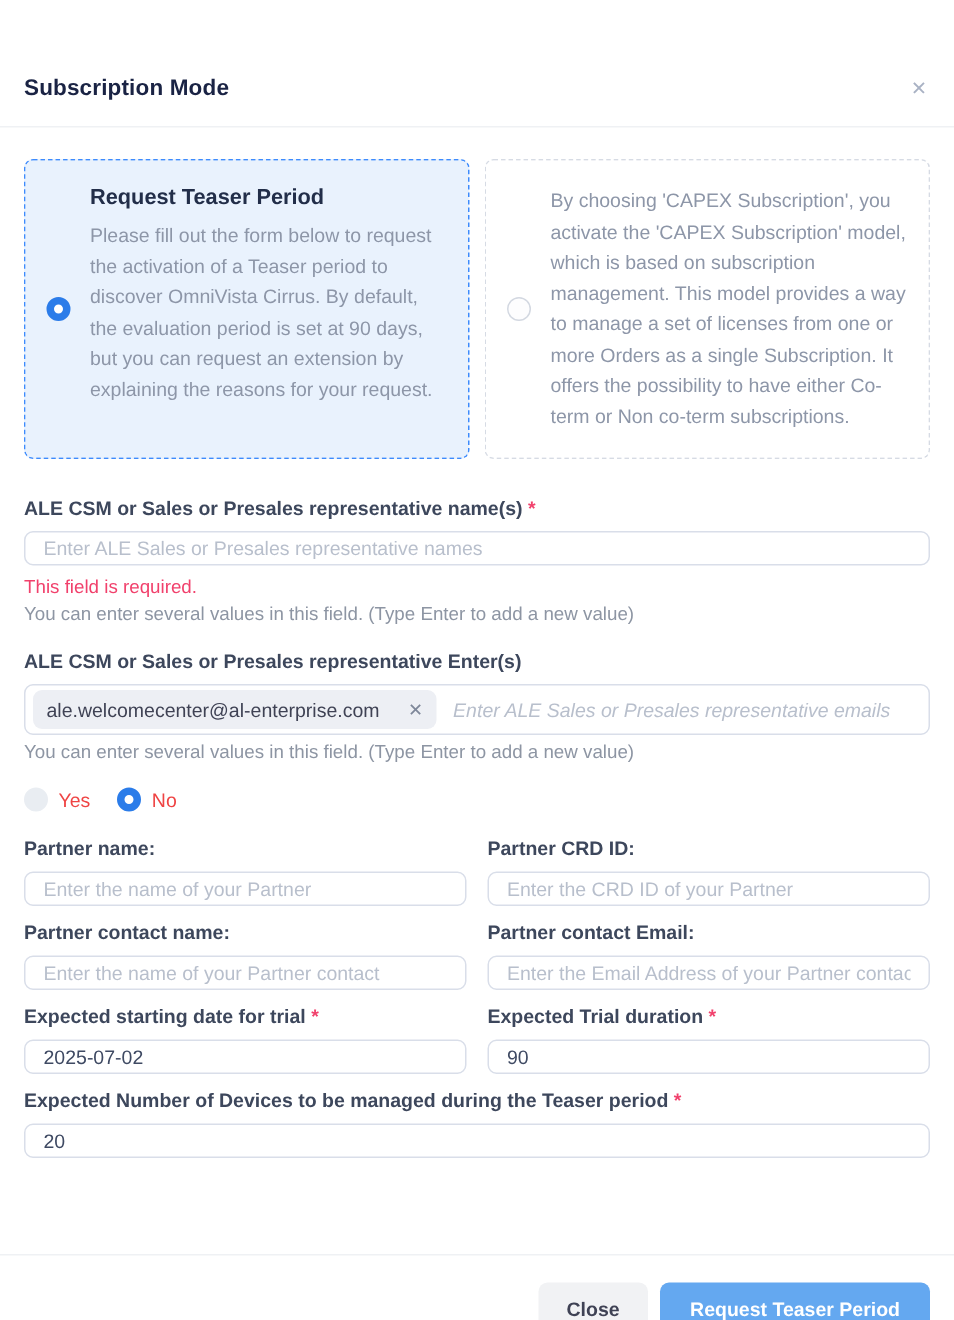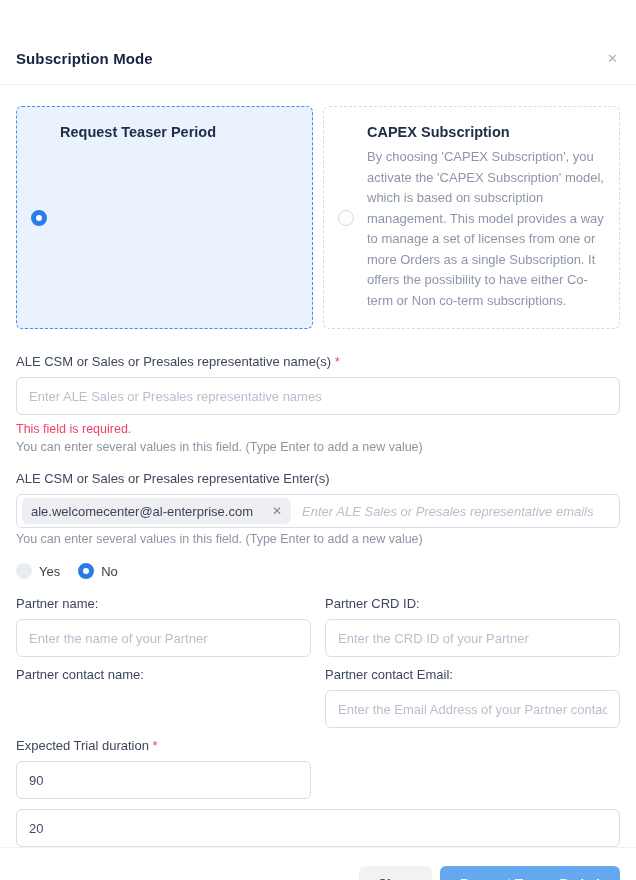--- a/index.html
+++ b/index.html
@@ -21,38 +21,38 @@
   .radio { width:16px; height:16px; border-radius:50%; flex:0 0 16px; }
   .radio.on { background:#fff; border:5px solid #2b7ce9; }
   .radio.off { background:#fdfdfe; border:1px solid #d3d8e1; }
   .radio.gray { background:#e9edf2; border:none; }
   .card-title { font-size:14.5px; font-weight:700; color:#222e49; margin-bottom:7px; }
   .card-desc { font-size:13px; color:#8d96a8; line-height:1.58; }
 
   
   .fgroup { margin-top:17px; }
   .fgroup.first { margin-top:25px; }
-  .flabel { display:block; font-size:13px; font-weight:400; color:#3d475c; margin-bottom:8px; }
+  .flabel { display:block; font-size:13px; font-weight:700; color:#3d475c; margin-bottom:8px; }
   .req { color:#f1416c; }
-  .tinput { width:100%; height:38px; border:1px solid #d9dee9; border-radius:6px; padding:0 12px; font-size:13px; color:#3f4a63; background:#fff; outline:none; font-family:"Liberation Sans",sans-serif; }
+  .tinput { width:100%; height:23px; border:1px solid #d9dee9; border-radius:6px; padding:0 12px; font-size:13px; color:#3f4a63; background:#fff; outline:none; font-family:"Liberation Sans",sans-serif; }
   .tinput::placeholder { color:#b8bfcc; }
   .ferror { font-size:12.5px; color:#f1416c; margin-top:7px; }
   .fhelper { font-size:12.5px; color:#8d95a3; margin-top:4px; }
 
   
   .chipbox { width:100%; height:34px; border:1px solid #d9dee9; border-radius:6px; display:flex; align-items:center; padding:0 4px 0 5px; gap:11px; }
   .chip { background:#edeff4; border-radius:6px; height:26px; display:flex; align-items:center; gap:19px; padding:0 9px; font-size:13px; color:#3f4254; white-space:nowrap; }
   .chip-x { color:#7e8799; font-size:12px; cursor:pointer; }
   .chip-ph { font-size:13px; color:#b8bfcc; white-space:nowrap;font-style:italic; }
 
   
   .ynlabel { display:flex; align-items:center; gap:5px; font-size:13px; font-weight:500; color:#3d475c; }
   .info-dot { display:inline-flex; width:13px; height:13px; border-radius:50%; background:#e2e6ec; color:#fff; font-size:9px; align-items:center; justify-content:center; margin-left:5px; font-weight:700; }
   .ynrow { display:flex; align-items:center; gap:18px; margin-top:11px; }
-  .ynopt { display:flex; align-items:flex-end; gap:7px; font-size:13px; color:#404040; cursor:pointer; }
+  .ynopt { display:flex; align-items:flex-end; gap:7px; font-size:13px; color:#ef4444; cursor:pointer; }
 
   
   .grid2 { display:grid; grid-template-columns:1fr 1fr; column-gap:14px; row-gap:10px; margin-top:17px; }
   .fcell .flabel { margin-bottom:8px; }
 
   
   .m-footer { border-top:1px solid #eff1f4; padding:18px 16px 19px; display:flex; justify-content:flex-end; gap:8px; }
   .btn { height:34px; border:none; border-radius:6px; font-family:"Liberation Sans",sans-serif; font-size:13px; cursor:pointer; }
   .btn-light { background:#f1f2f4; color:#3f4254; font-weight:600; padding:0 19px; }
   .btn-primary { background:#64a8f0; color:#fff; font-weight:700; padding:0 20px; }
@@ -69,28 +69,28 @@
 
   <div class="m-body">
 
     <div class="cards">
       <div class="card selected" style="align-self:stretch;">
         <div class="card-radio-col">
           <span class="radio on"></span>
         </div>
         <div>
           <div class="card-title">Request Teaser Period</div>
+          <div class="card-desc">Please fill out the form below to request the activation of a Teaser period to discover OmniVista Cirrus. By default, the evaluation period is set at 90 days, but you can request an extension by explaining the reasons for your request.</div>
         </div>
       </div>
       <div class="card">
         <div class="card-radio-col">
           <span class="radio off"></span>
         </div>
         <div>
-          <div class="card-title">CAPEX Subscription</div>
           <div class="card-desc">By choosing 'CAPEX Subscription', you activate the 'CAPEX Subscription' model, which is based on subscription management. This model provides a way to manage a set of licenses from one or more Orders as a single Subscription. It offers the possibility to have either Co-term or Non co-term subscriptions.</div>
         </div>
       </div>
     </div>
 
     <div class="fgroup first">
       <label class="flabel"><span>ALE CSM or Sales or Presales representative name(s) </span><span class="req">*</span></label>
       <input class="tinput" type="text" placeholder="Enter ALE Sales or Presales representative names" style="">
       <div class="ferror">This field is required.</div>
       <div class="fhelper">You can enter several values in this field. (Type Enter to add a new value)</div>
@@ -125,32 +125,38 @@
       <div class="fcell">
         <label class="flabel">Partner name:</label>
         <input class="tinput" type="text" placeholder="Enter the name of your Partner" style="">
       </div>
       <div class="fcell">
         <label class="flabel">Partner CRD ID:</label>
         <input class="tinput" type="text" placeholder="Enter the CRD ID of your Partner" style="">
       </div>
       <div class="fcell">
         <label class="flabel">Partner contact name:</label>
+        <input class="tinput" type="text" placeholder="Enter the name of your Partner contact" style="">
       </div>
       <div class="fcell">
         <label class="flabel">Partner contact Email:</label>
         <input class="tinput" type="text" placeholder="Enter the Email Address of your Partner contact" style="">
+      </div>
+      <div class="fcell">
+        <label class="flabel"><span>Expected starting date for trial </span><span class="req">*</span></label>
+        <input class="tinput" type="text" value="2025-07-02" style="">
       </div>
       <div class="fcell">
         <label class="flabel"><span>Expected Trial duration </span><span class="req">*</span></label>
         <input class="tinput" type="text" value="90" style="">
       </div>
     </div>
 
     <div class="fgroup" style="margin-top:10px;">
+      <label class="flabel"><span>Expected Number of Devices to be managed during the Teaser period </span><span class="req">*</span></label>
       <input class="tinput" type="text" value="20" style="">
     </div>
 
   </div>
 
   <div class="m-footer">
     <button class="btn btn-light">Close</button>
     <button class="btn btn-primary">Request Teaser Period</button>
   </div>
 

